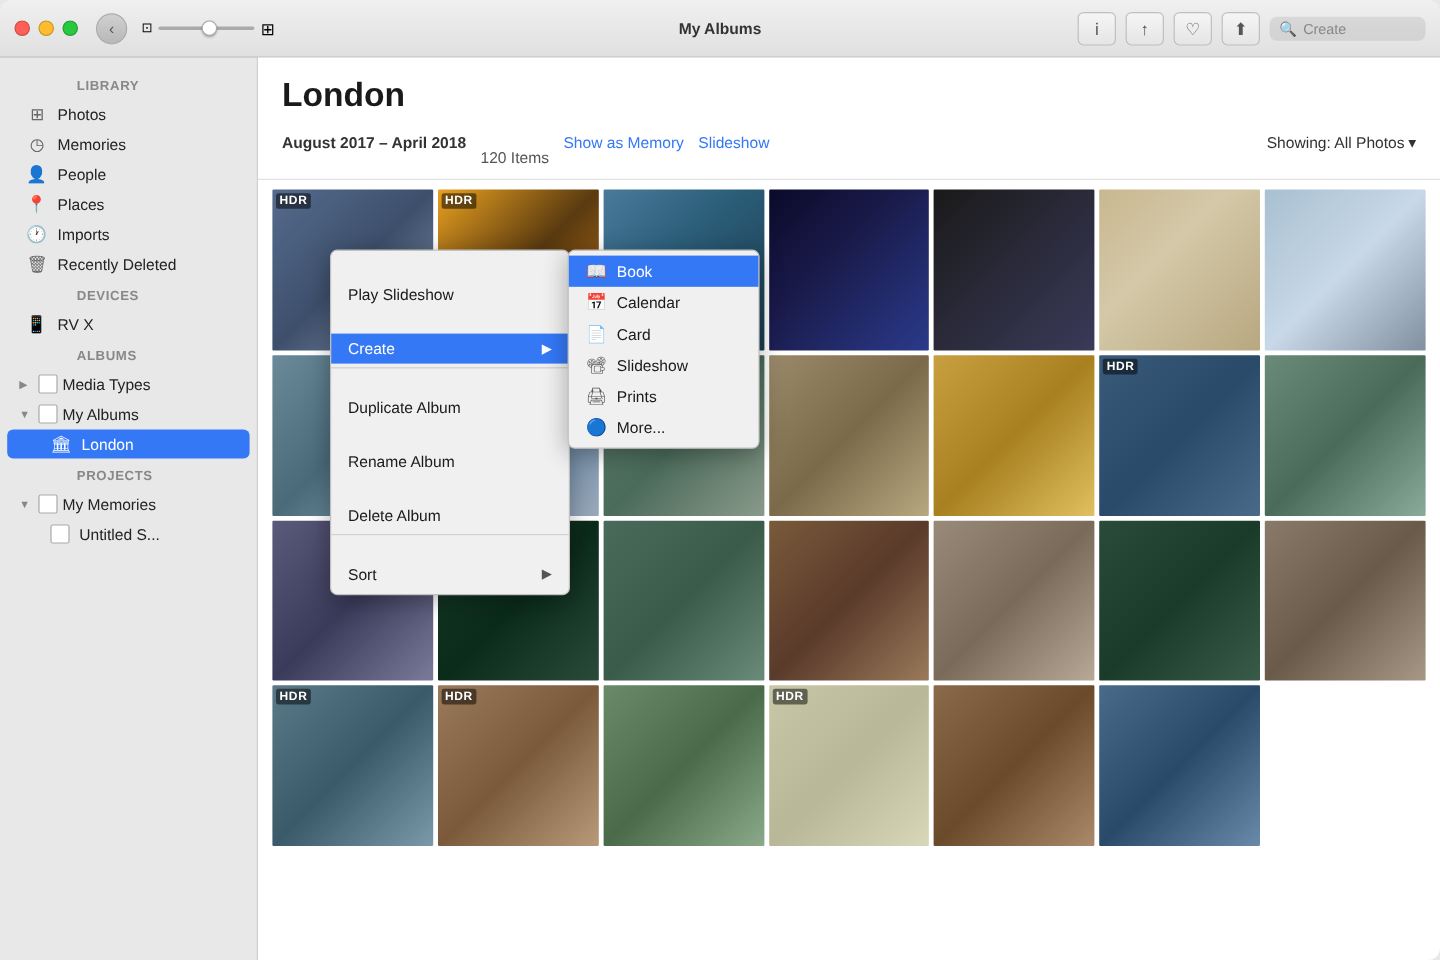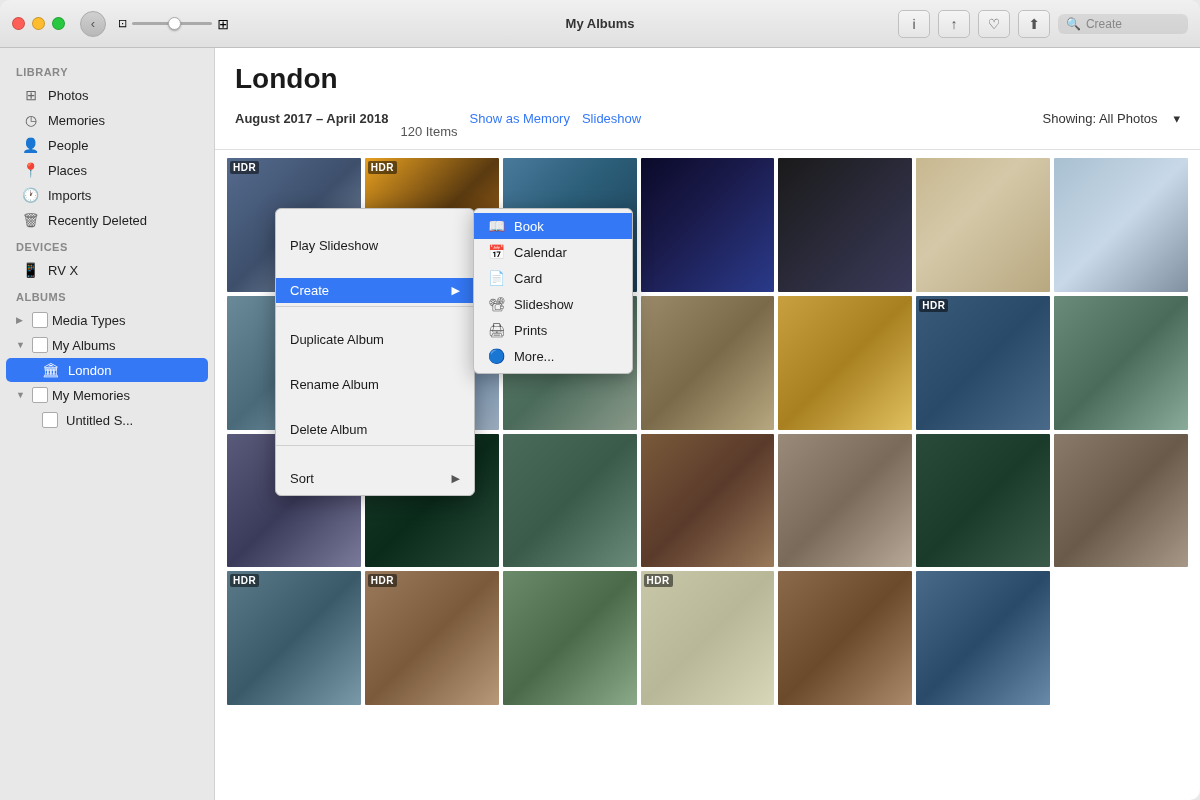--- a/index.html
+++ b/index.html
@@ -128,20 +128,21 @@
       overflow-y: auto;
       flex-shrink: 0;
     }
     .sidebar-section-label {
       font-size: 11px;
       font-weight: 700;
       color: #888;
       padding: 8px 16px 4px;
       text-transform: uppercase;
       letter-spacing: 0.5px;
+      margin-left: 48px;
     }
     .sidebar-item {
       display: flex;
       align-items: center;
       padding: 4px 12px 4px 16px;
       font-size: 13px;
       color: #222;
       cursor: pointer;
       border-radius: 5px;
       margin: 1px 6px;
@@ -219,21 +220,21 @@
       text-decoration: none;
       cursor: pointer;
     }
     .showing-dropdown {
       margin-left: auto;
       font-size: 13px;
       color: #333;
       cursor: pointer;
       display: flex;
       align-items: center;
-      gap: 16px;
+      gap: 3px;
     }
 
     
     .photo-grid {
       flex: 1;
       overflow-y: auto;
       padding: 8px 12px;
       display: grid;
       grid-template-columns: repeat(7, 1fr);
       gap: 4px;
@@ -451,20 +452,21 @@
     <div class="sidebar-group-row">
       <span class="sidebar-chevron">▼</span>
       <div class="sidebar-album-icon"></div>
       <span>My Albums</span>
     </div>
     <div class="sidebar-item selected sidebar-item-indent" style="padding-left:36px;">
       <span class="si-icon">🏛</span>
       <span>London</span>
     </div>
 
+    <div class="sidebar-section-label">Projects</div>
     <div class="sidebar-group-row">
       <span class="sidebar-chevron">▼</span>
       <div class="sidebar-album-icon"></div>
       <span>My Memories</span>
     </div>
     <div class="sidebar-item sidebar-item-indent" style="padding-left:36px;">
       <div class="sidebar-album-icon"></div>
       <span>Untitled S...</span>
     </div>
   </div>

